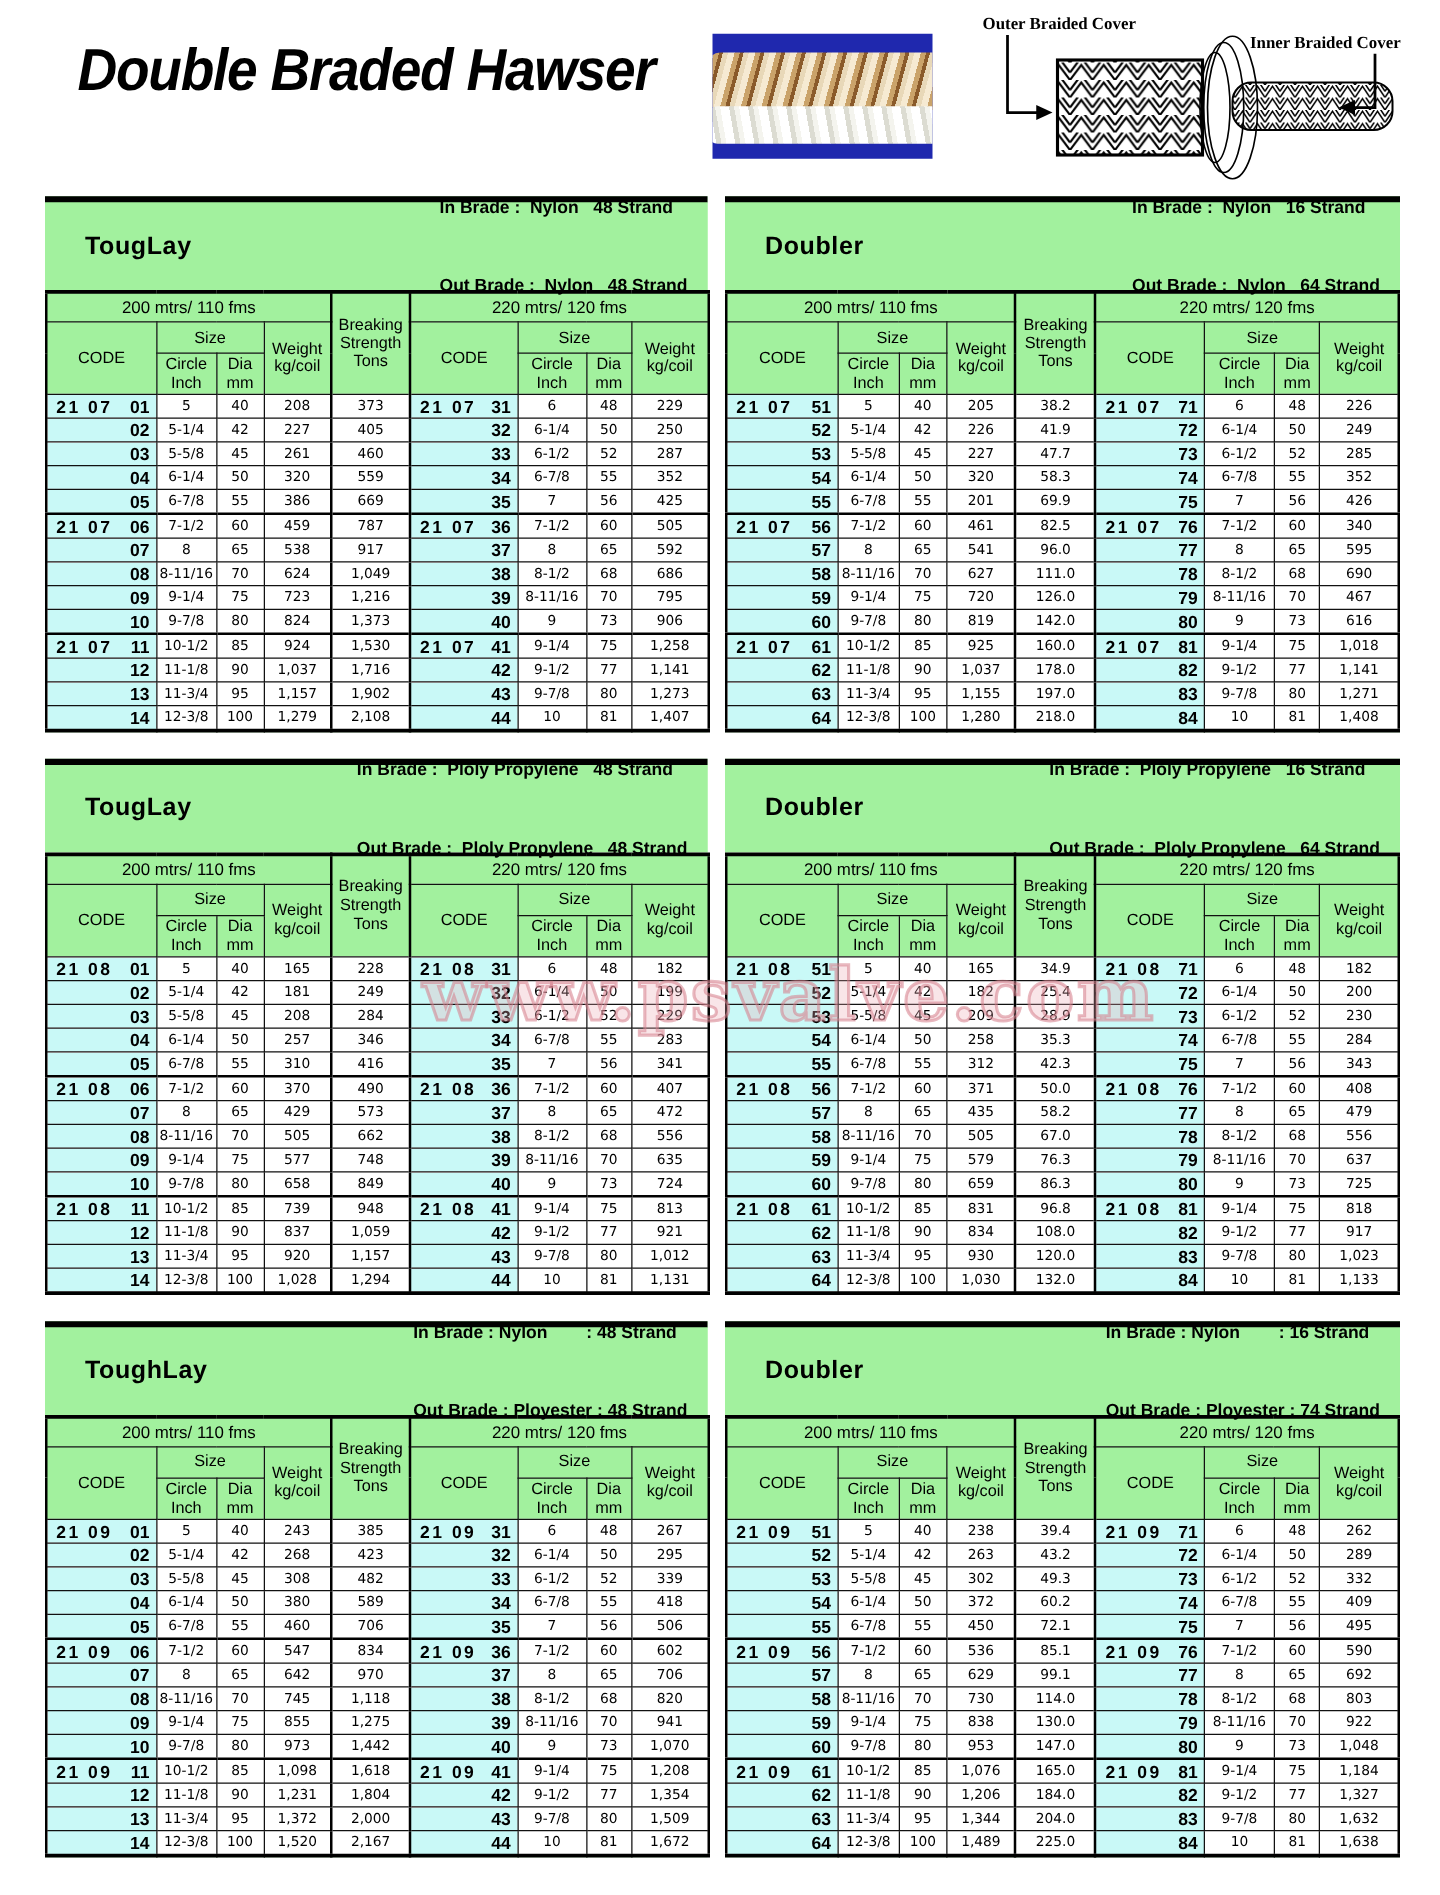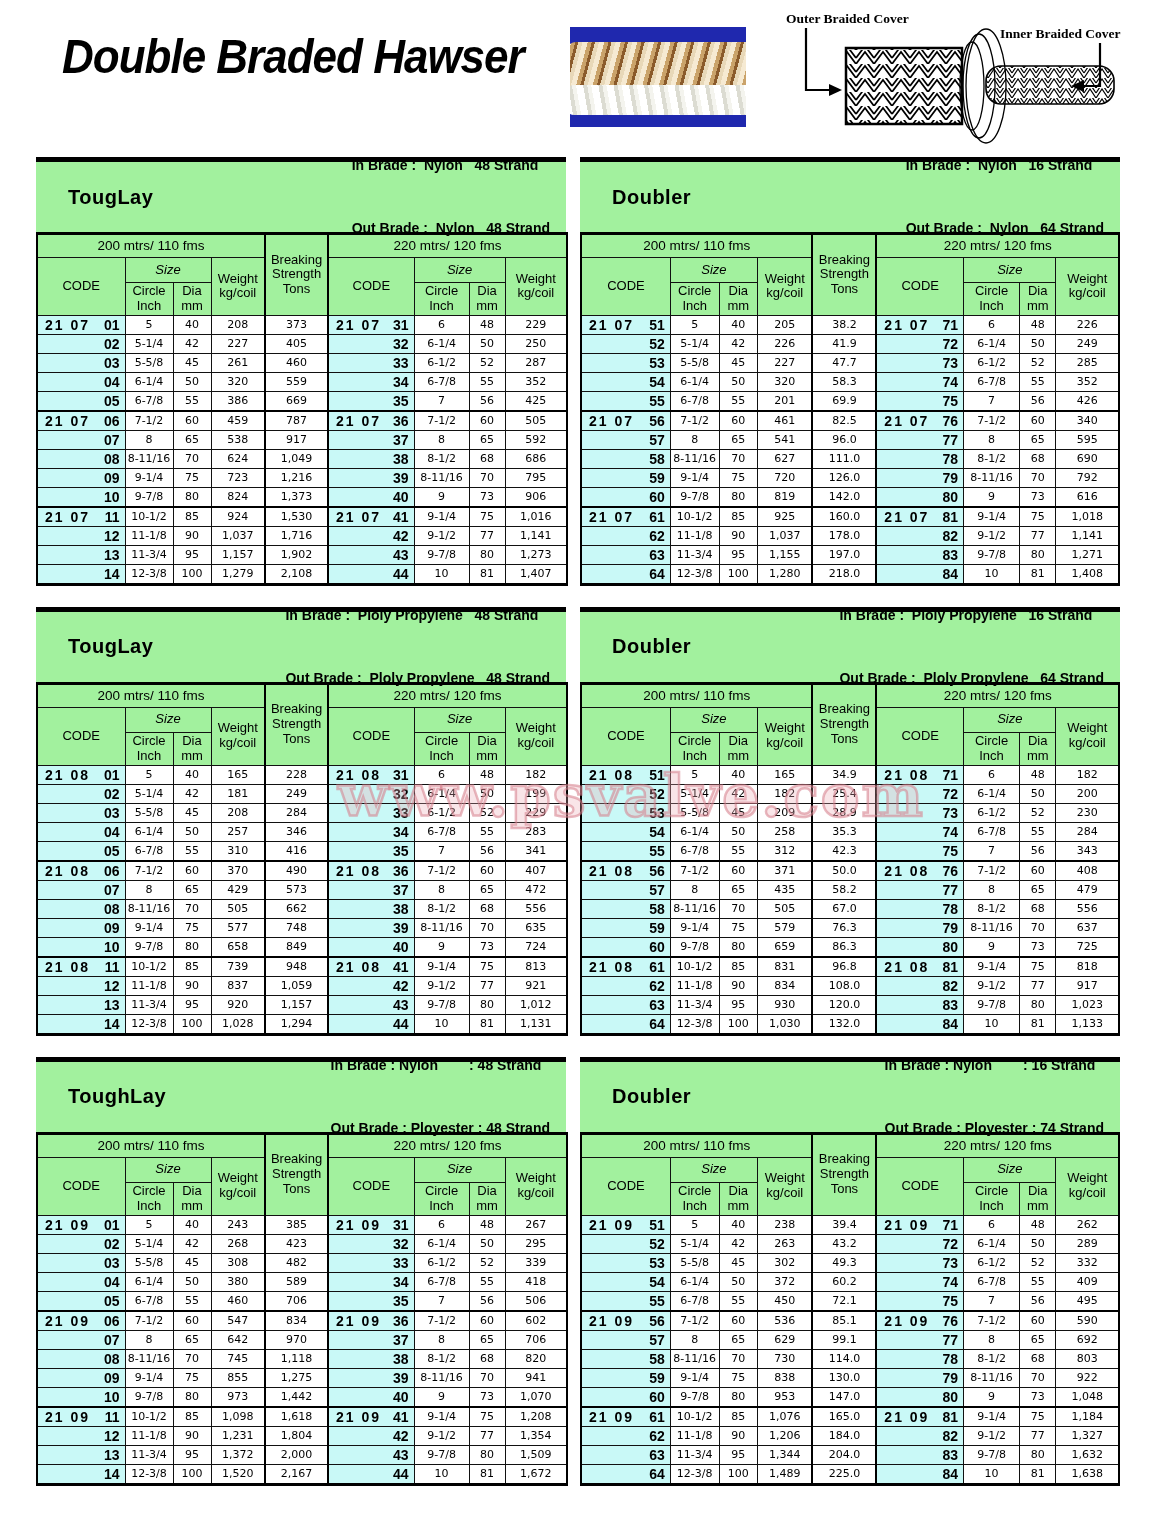--- a/index.html
+++ b/index.html
@@ -30,21 +30,21 @@
   .titlebar{display:flex;align-items:center;justify-content:space-between;height:70px;
             background:var(--green);padding:0 10px 0 32px;}
   .tname{font-size:20px;font-weight:bold;letter-spacing:.5px;}
   .brade{text-align:left;font-size:14px;font-weight:bold;line-height:1.5;white-space:pre;padding-right:6px;}
 
   table.spec{border-collapse:collapse;table-layout:fixed;width:100%;border:2px solid #000;
              border-top:3px solid #000;border-bottom:3px solid #000;background:#fff;}
   table.spec th{background:var(--green);font-size:13px;font-weight:normal;line-height:1.15;
                 border:1px solid #111;padding:1px 0;white-space:pre-line;}
   table.spec th.sect{height:20px;font-size:13.5px;}
-  table.spec th.sizeh{height:22px;font-style:italic;}
+  table.spec th.sizeh{height:22px;}
   table.spec td{border:1px solid #111;font-size:11px;text-align:center;height:18px;padding:0;
                 font-family:"DejaVu Sans",sans-serif;background:#fff;overflow:hidden;}
   table.spec td.code{background:var(--cyan);font-family:"Liberation Sans",sans-serif;}
   table.spec .bl2{border-left:2px solid #000;}
   table.spec .br2{border-right:2px solid #000;}
   tr.group-start td{border-top:2px solid #000;}
   .codewrap{display:flex;justify-content:space-between;align-items:center;padding:0 5px 0 7px;
             font-weight:bold;font-size:14px;}
   .codewrap .pfx{letter-spacing:2px;}
 </style>
@@ -361,21 +361,21 @@
               <td>924</td>
               <td class="bl2 br2">1,530</td>
               <td class="code">
                 <div class="codewrap">
                   <span class="pfx">21 07</span>
                   <span class="sfx">41</span>
                 </div>
               </td>
               <td>9-1/4</td>
               <td>75</td>
-              <td>1,016</td>
+              <td>1,258</td>
             </tr>
             <tr>
               <td class="code">
                 <div class="codewrap">
                   <span class="pfx"></span>
                   <span class="sfx">12</span>
                 </div>
               </td>
               <td>11-1/8</td>
               <td>90</td>
@@ -667,21 +667,21 @@
               <td>720</td>
               <td class="bl2 br2">126.0</td>
               <td class="code">
                 <div class="codewrap">
                   <span class="pfx"></span>
                   <span class="sfx">79</span>
                 </div>
               </td>
               <td>8-11/16</td>
               <td>70</td>
-              <td>792</td>
+              <td>467</td>
             </tr>
             <tr>
               <td class="code">
                 <div class="codewrap">
                   <span class="pfx"></span>
                   <span class="sfx">60</span>
                 </div>
               </td>
               <td>9-7/8</td>
               <td>80</td>

